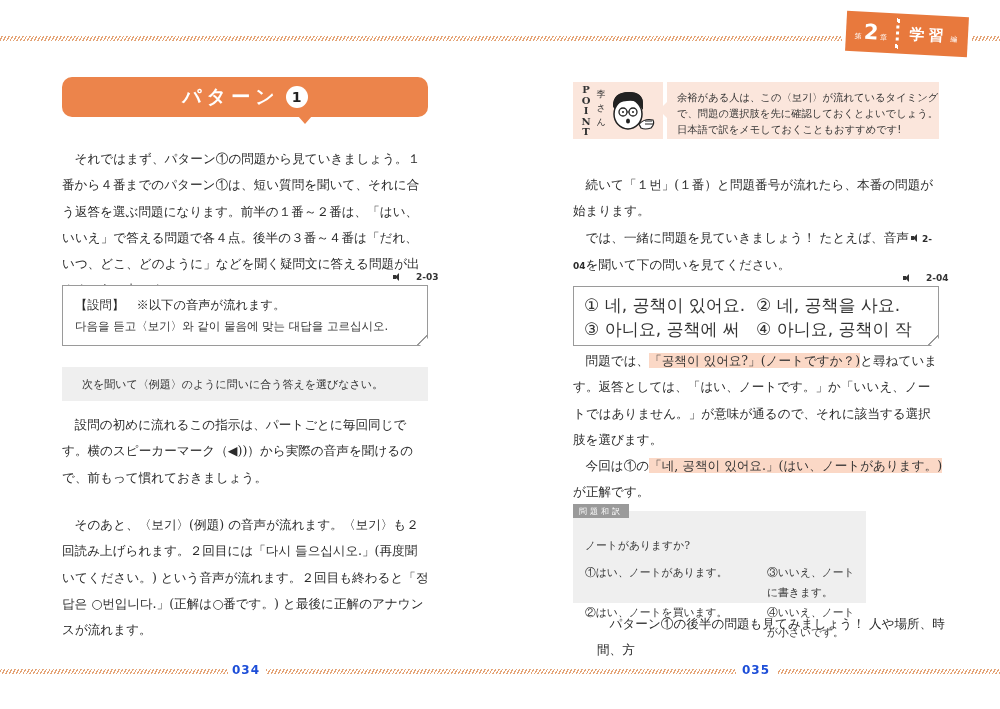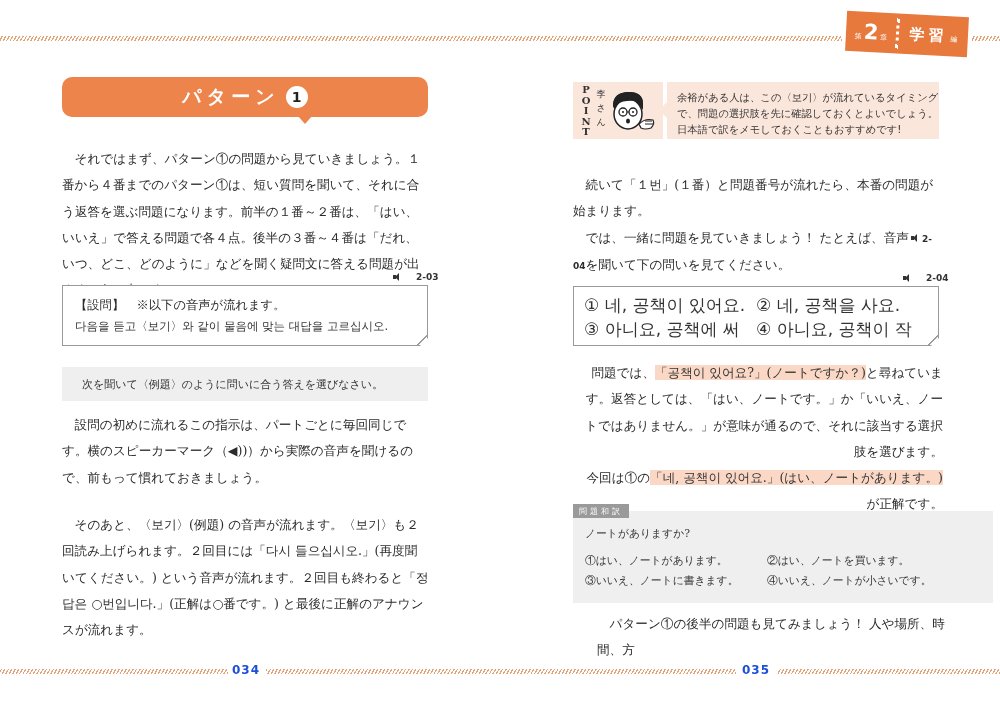--- a/index.html
+++ b/index.html
@@ -111,26 +111,26 @@
     }
     #point-right::before {
       content: ""; position: absolute; left: -8px; top: 20px;
       border-top: 8px solid transparent; border-bottom: 8px solid transparent; border-right: 8px solid #fbe6dc;
     }
 
     #right-p1 { left: 573px; top: 172px; width: 370px; }
     #q-box-right { left: 573px; top: 286px; width: 366px; height: 60px; padding: 6px 10px; }
     #q-box-right .grid { display: grid; grid-template-columns: 172px 1fr; font-family: "DejaVu Sans", sans-serif; font-size: 17px; line-height: 24px; color: #333; }
 
-    #right-p2 { left: 573px; top: 360px; width: 370px; text-align: right; }
+    #right-p2 { left: 573px; top: 348px; width: 370px; }
     .hl { background: #fbd8c6; color: #333; }
 
     #translation-box {
-      position: absolute; left: 573px; top: 511px; width: 420px; height: 92px;
-      background: #efefef; padding: 12px 10px 0 12px; font-size: 10.8px; color: #333;
+      position: absolute; left: 573px; top: 511px; width: 293px; height: 92px;
+      background: #efefef; padding: 24px 10px 0 12px; font-size: 10.8px; color: #333;
     }
     #translation-tag {
       position: absolute; left: 573px; top: 504px; height: 14px; padding: 0 6px;
       background: #9a9a9a; color: #fff; font-family: "DejaVu Sans", sans-serif; font-size: 8px;
       letter-spacing: 3px; display: flex; align-items: center;
     }
     #translation-box .q { line-height: 18px; margin-top: 2px; }
     #translation-box .grid { display: grid; grid-template-columns: 182px 1fr; line-height: 20px; margin-top: 8px; }
 
     #right-p3 { left: 573px; top: 611px; width: 370px; margin-left: 24px; }
@@ -237,22 +237,22 @@
 
 <div class="para" id="right-p2">
   <p><span>問題では、</span><span class="hl">「공책이 있어요?」(ノートですか？)</span><span>と尋ねています。返答としては、「はい、ノートです。」か「いいえ、ノートではありません。」が意味が通るので、それに該当する選択肢を選びます。</span></p>
   <p><span>今回は①の</span><span class="hl">「네, 공책이 있어요.」(はい、ノートがあります。)</span><span>が正解です。</span></p>
 </div>
 
 <div id="translation-box">
   <div class="q">ノートがありますか?</div>
   <div class="grid">
     <span>①はい、ノートがあります。</span>
+    <span>③いいえ、ノートに書きます。</span>
     <span>②はい、ノートを買います。</span>
-    <span>③いいえ、ノートに書きます。</span>
     <span>④いいえ、ノートが小さいです。</span>
   </div>
 </div>
 <div id="translation-tag">問題和訳</div>
 
 <div class="para" id="right-p3">
   <p>パターン①の後半の問題も見てみましょう！ 人や場所、時間、方</p>
 </div>
 
 </body></html>

